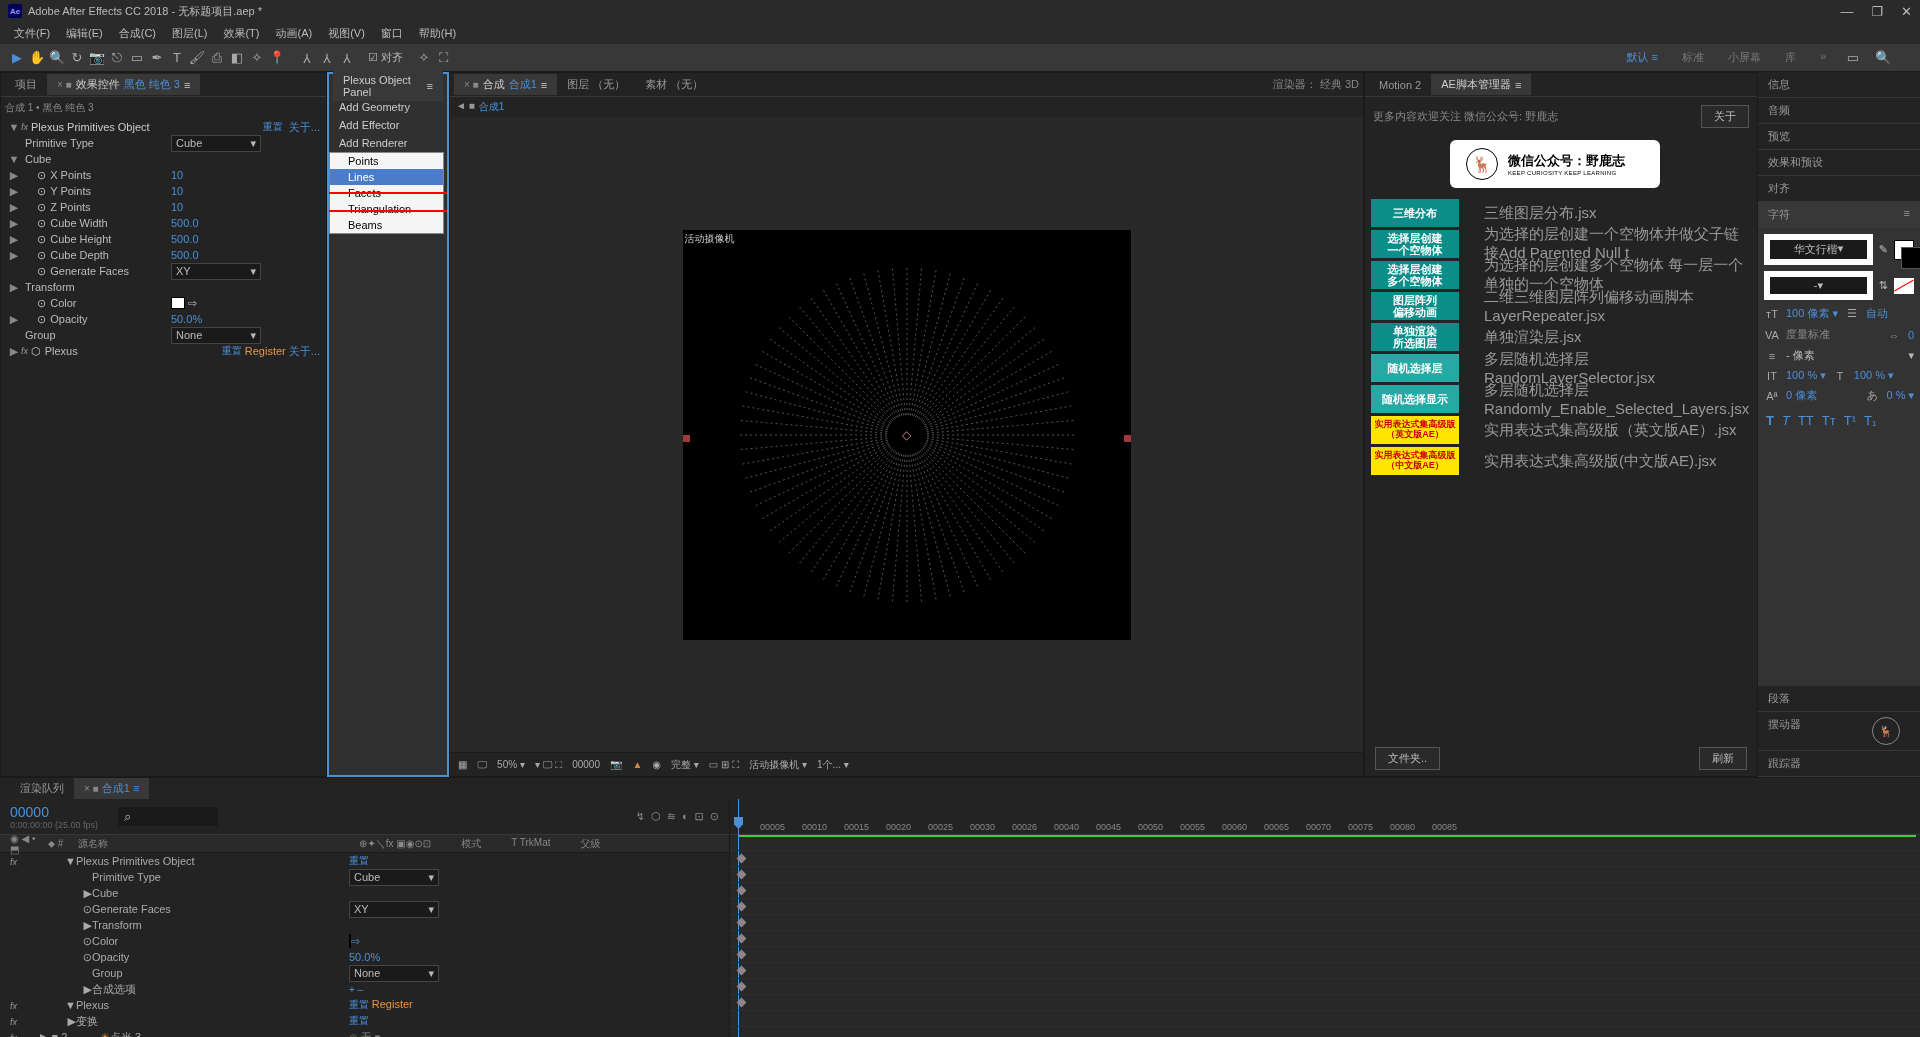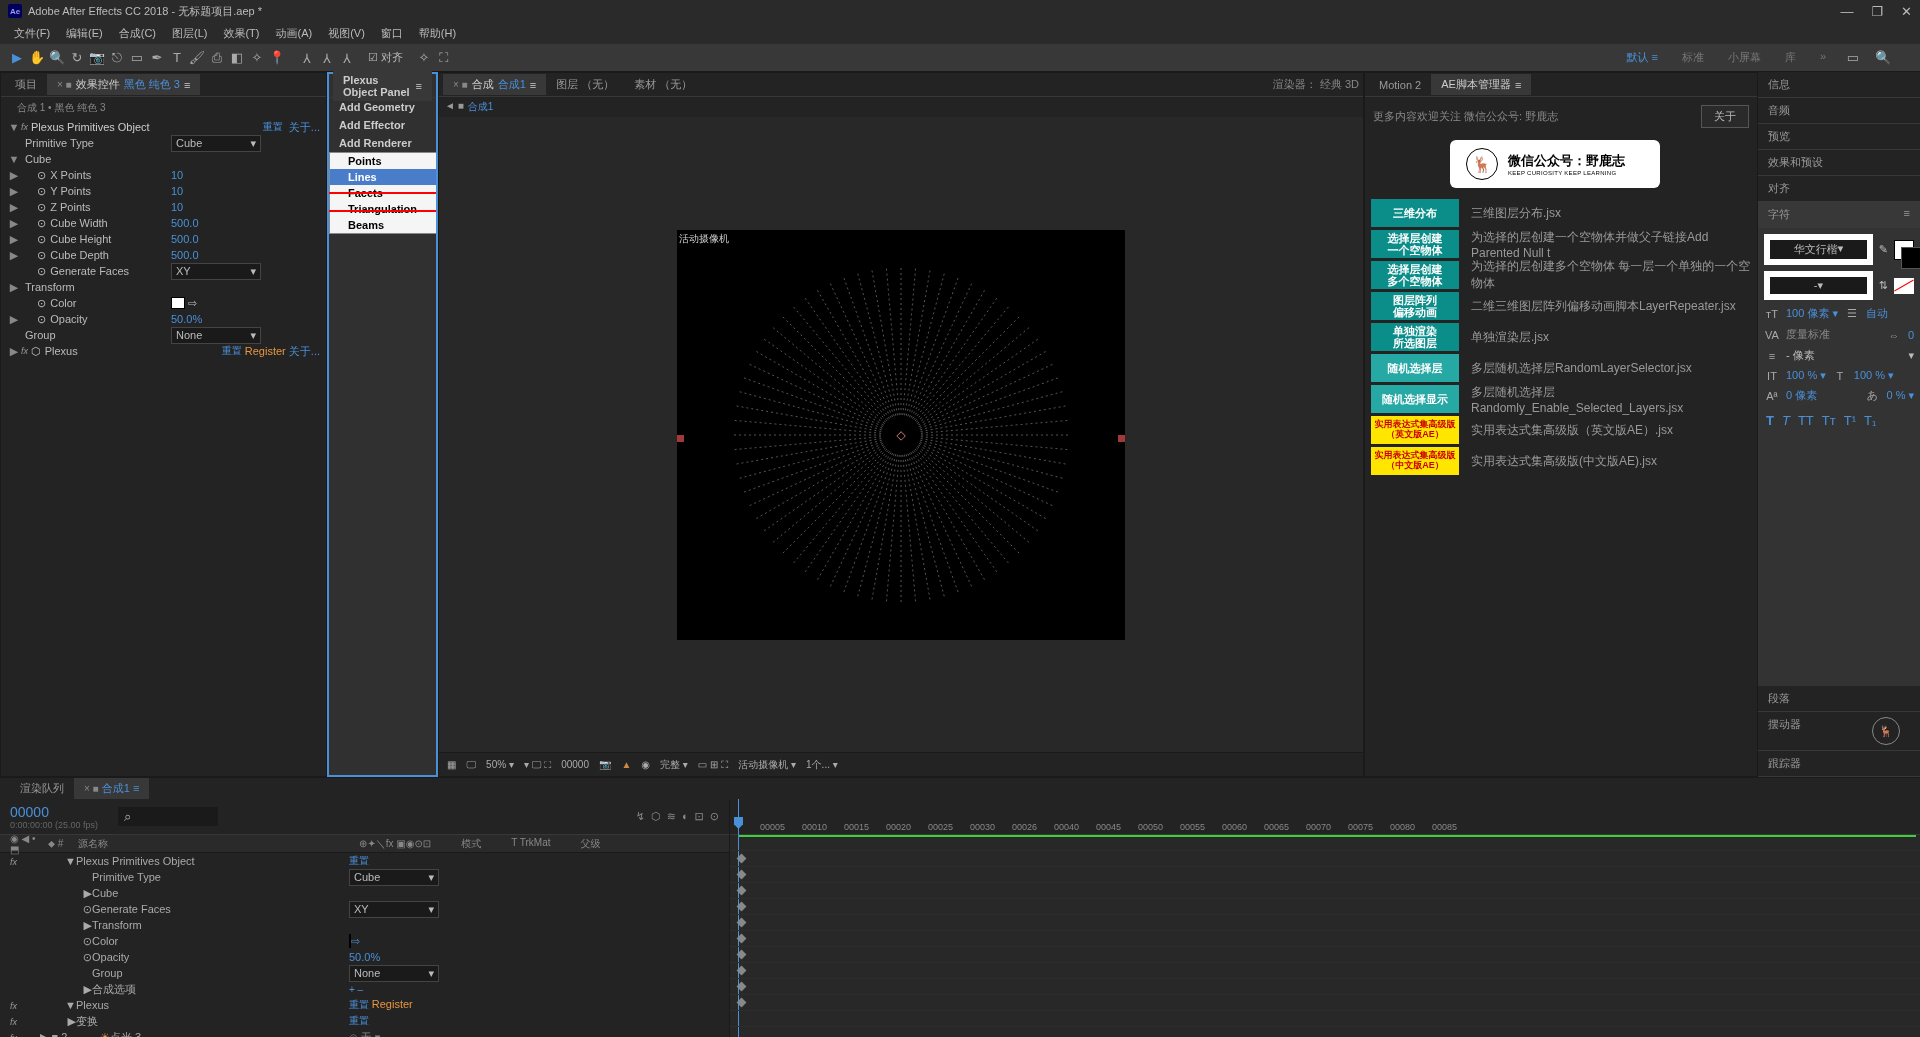--- a/index.html
+++ b/index.html
@@ -18,31 +18,31 @@
 .workspace-tab.active { color: #4a90d9; }
 .main-area { display: flex; height: calc(100% - 22px - 22px - 28px - 260px); }
 
 .panel { background: #232323; border: 1px solid #1a1a1a; display: flex; flex-direction: column; }
 .panel-tabs { height: 24px; background: #232323; display: flex; align-items: center; padding: 0 4px; border-bottom: 1px solid #383838; }
 .panel-tab { padding: 3px 10px; color: #999; font-size: 11px; display: flex; align-items: center; gap: 4px; }
 .panel-tab.active { background: #383838; color: #ccc; }
 .panel-body { flex: 1; overflow: hidden; }
 
 .left-col { width: 327px; display: flex; flex-direction: column; }
-.ec-sub { padding: 4px 16px; color: #888; font-size: 10px; }
+.ec-sub { padding: 4px 4px; color: #888; font-size: 10px; }
 .ec-row { display: flex; align-items: center; height: 16px; padding: 0 6px; }
 .ec-row .twirl { width: 14px; text-align: center; color: #888; }
 .ec-row .label { flex: 0 0 150px; color: #bbb; padding-left: 4px; display: flex; align-items: center; gap: 4px; }
 .ec-row .val { color: #4a90d9; }
 .ec-row .val-orange { color: #e89640; }
 .fx-badge { color: #999; font-size: 9px; font-style: italic; margin-right: 3px; }
 .dropdown-box { background: #1a1a1a; border: 1px solid #444; padding: 1px 4px; width: 90px; display: flex; justify-content: space-between; color: #bbb; }
 .swatch { width: 14px; height: 12px; background: #fff; border: 1px solid #000; }
 
-.mid-col { width: 111px; font-weight: bold; }
+.mid-col { width: 122px; }
 .plexus-panel { border: 2px solid #4a90d9; background: #303030; }
 .plexus-panel .panel-tabs { background: #303030; }
 .plexus-item { padding: 3px 10px; color: #ccc; }
 .plexus-dropdown { position: absolute; background: #f5f5f5; border: 1px solid #888; width: 115px; margin-top: 0; margin-left: 0; z-index: 100; }
 .plexus-dd-item { padding: 2px 18px; color: #000; }
 .plexus-dd-item.hover { background: #4a7dc9; color: #fff; }
 .red-box { position: absolute; border: 2px solid #ff0000; width: 130px; height: 20px; margin-top: -41px; margin-left: -3px; pointer-events: none; }
 
 .comp-col { flex: 1; display: flex; flex-direction: column; }
 .comp-sub-tabs { height: 20px; background: #232323; display: flex; align-items: center; padding: 0 6px; gap: 20px; font-size: 10px; color: #999; }
@@ -64,21 +64,21 @@
 .logo-deer { width: 32px; height: 32px; border: 1.5px solid #000; border-radius: 50%; display: flex; align-items: center; justify-content: center; font-size: 16px; }
 .logo-text { color: #000; }
 .logo-text .cn { font-size: 13px; font-weight: bold; }
 .logo-text .en { font-size: 6px; letter-spacing: 0.3px; }
 .script-list { flex: 1; overflow: hidden; padding: 0 6px; }
 .script-row { display: flex; align-items: center; height: 30px; margin-bottom: 1px; }
 .script-btn { width: 88px; height: 28px; display: flex; align-items: center; justify-content: center; font-size: 11px; color: #fff; text-align: center; line-height: 1.1; font-weight: bold; }
 .script-btn.teal { background: #0b8e8a; }
 .script-btn.tealb { background: #26a8a4; }
 .script-btn.yellow { background: #ffe600; color: #c00; font-size: 9px; }
-.script-desc { flex: 1; padding-left: 12px; color: #999; font-size: 12px; }
+.script-desc { flex: 1; padding-left: 25px; color: #999; font-size: 15px; }
 .script-footer { display: flex; justify-content: space-between; padding: 6px 10px; }
 
 .right-col { width: 162px; background: #232323; display: flex; flex-direction: column; }
 .right-panel-tab { padding: 5px 10px; color: #999; border-bottom: 1px solid #383838; }
 .char-panel { padding: 6px; background: #333333; flex: 1; }
 .char-row { display: flex; align-items: center; gap: 6px; margin-bottom: 6px; }
 .char-dd { background: #1a1a1a; border: 6px solid #ffffff; flex: 1; padding: 2px 8px; display: flex; justify-content: center; }
 .char-color-sw { width: 20px; height: 20px; background: #fff; border: 1px solid #000; position: relative; }
 .char-color-sw::after { content: ''; position: absolute; width: 20px; height: 20px; background: #000; top: 6px; left: 6px; border: 1px solid #555; }
 .char-val { color: #4a90d9; }
@@ -438,20 +438,24 @@
         </div>
         <div class="script-row">
           <div class="script-btn yellow">实用表达式集高级版<br>（英文版AE）</div>
           <div class="script-desc">实用表达式集高级版（英文版AE）.jsx</div>
         </div>
         <div class="script-row">
           <div class="script-btn yellow">实用表达式集高级版<br>（中文版AE）</div>
           <div class="script-desc">实用表达式集高级版(中文版AE).jsx</div>
         </div>
       </div>
+    <div class="script-footer">
+      <span class="about-btn">文件夹..</span>
+      <span class="about-btn">刷新</span>
+    </div>
   </div>
 
   <div class="right-col">
     <div class="right-panel-tab">信息</div>
     <div class="right-panel-tab">音频</div>
     <div class="right-panel-tab">预览</div>
     <div class="right-panel-tab">效果和预设</div>
     <div class="right-panel-tab">对齐</div>
     <div class="right-panel-tab" style="background:#383838;display:flex;justify-content:space-between">
         <span>字符</span>

